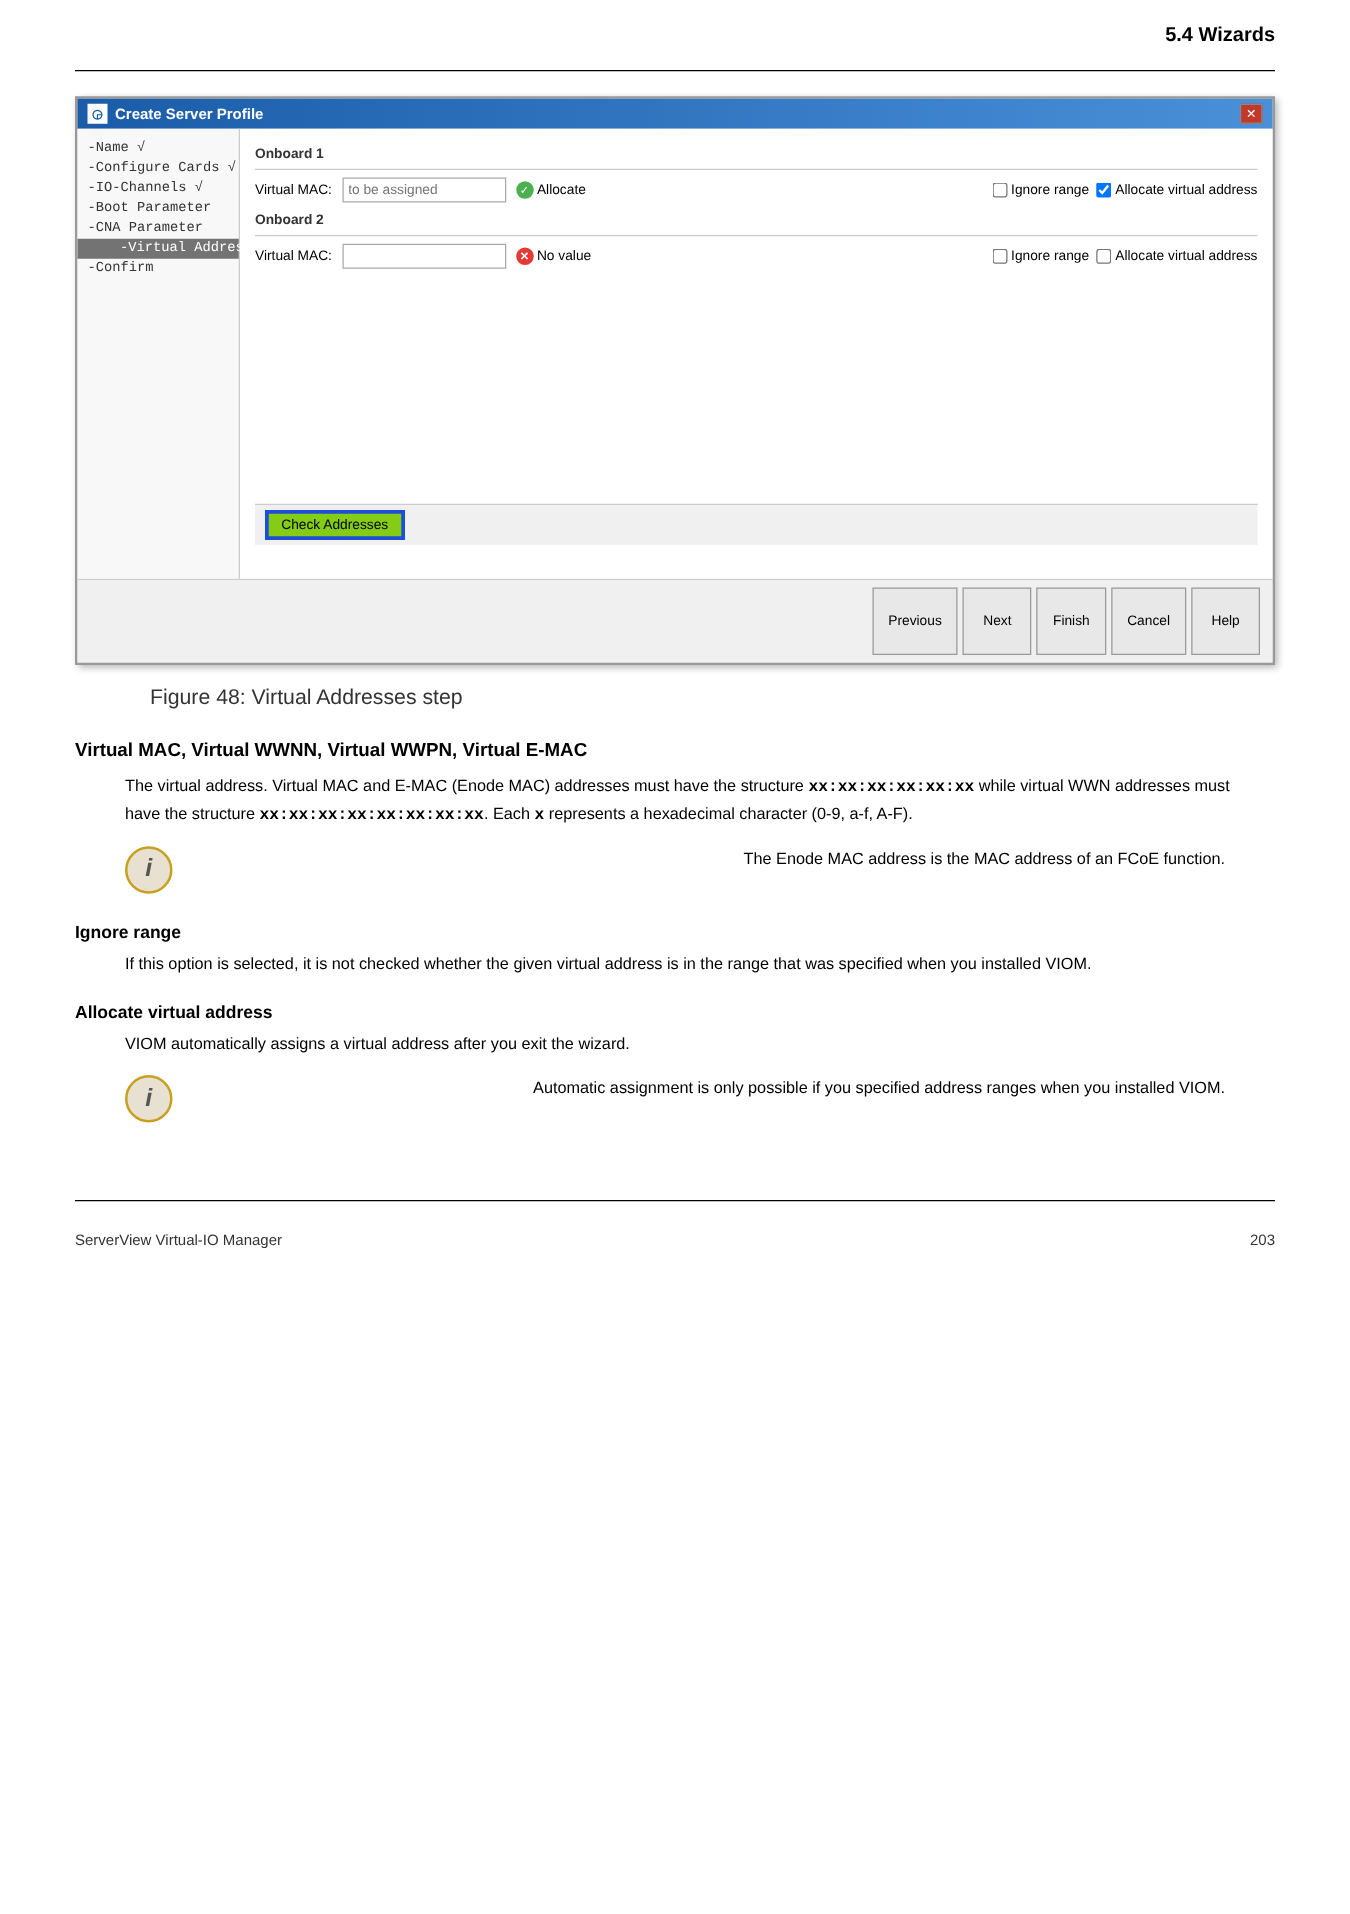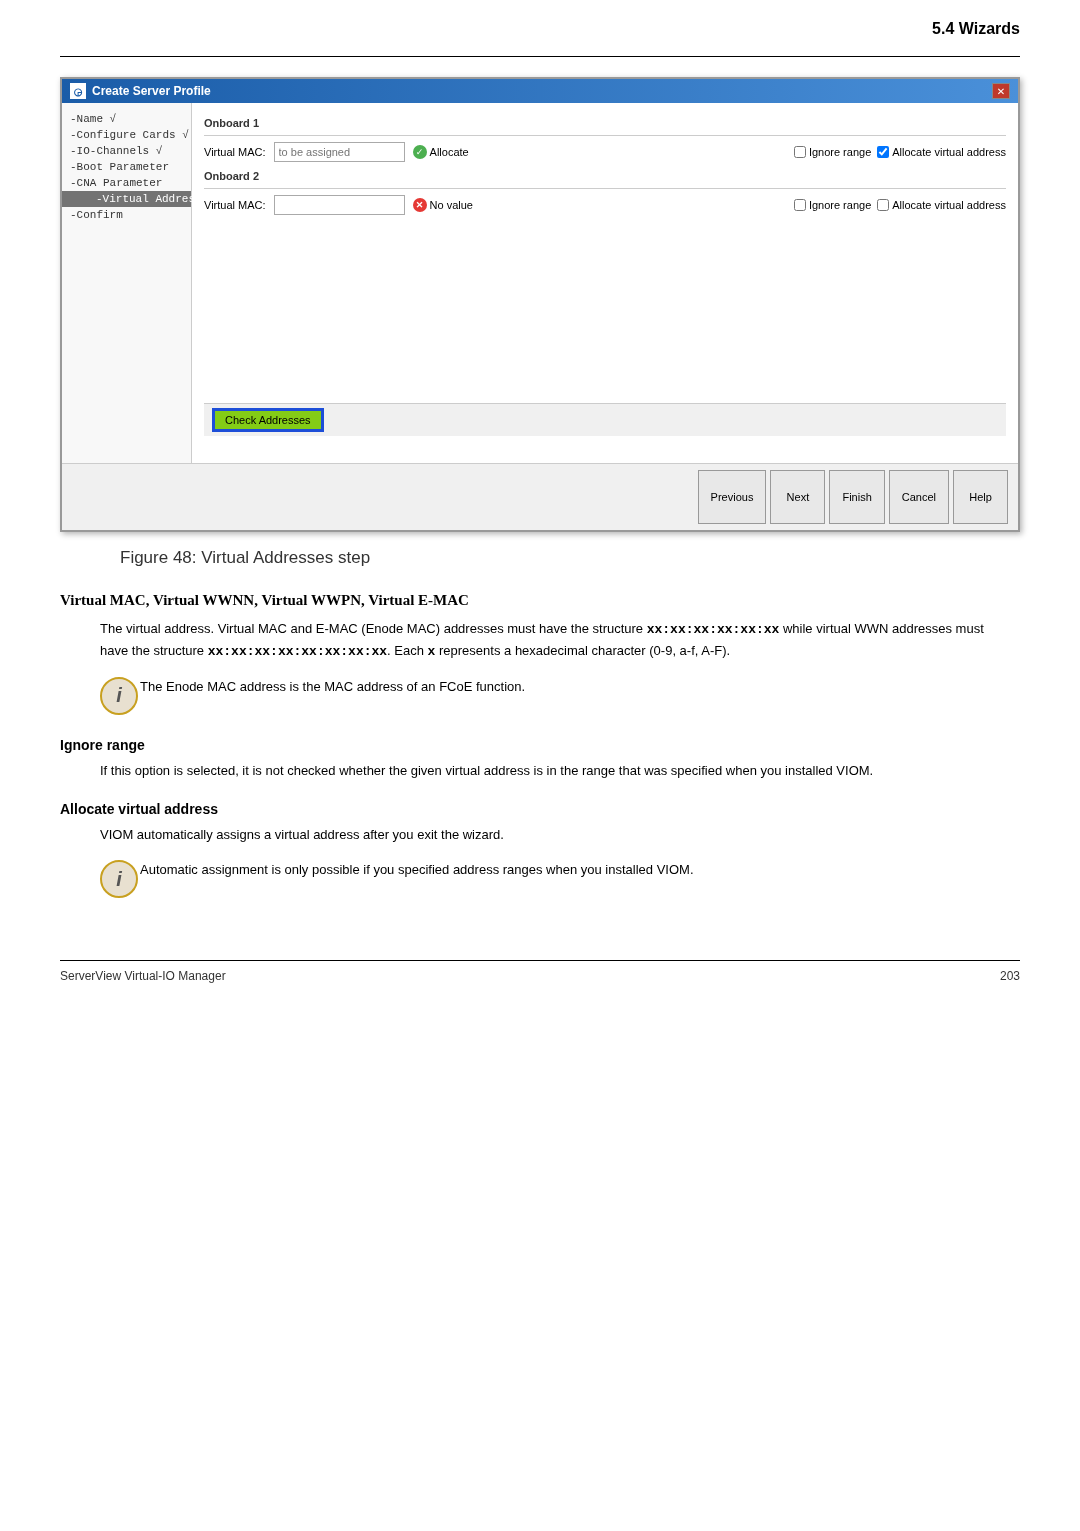--- a/index.html
+++ b/index.html
@@ -236,42 +236,43 @@
       color: #333;
       margin-bottom: 24px;
       margin-left: 60px;
     }
 
     
     .section-heading {
       font-size: 15px;
       font-weight: bold;
       margin-bottom: 10px;
-      font-family: Liberation Serif, serif;
     }
 
     .body-text {
       font-size: 13px;
       line-height: 1.6;
       margin-bottom: 14px;
       margin-left: 40px;
       margin-right: 20px;
     }
 
     .sub-heading {
       font-size: 14px;
       font-weight: bold;
       margin-top: 20px;
       margin-bottom: 8px;
     }
 
     .info-box {
       display: flex;
       align-items: flex-start;
+      gap: 12px;
       margin: 12px 40px 16px 40px;
+      text-align: right;
     }
 
     .info-icon {
       width: 40px;
       height: 40px;
       flex-shrink: 0;
       position: relative;
     }
 
     .info-icon-circle {
@@ -299,21 +300,21 @@
     .info-text {
       font-size: 13px;
       line-height: 1.6;
       flex: 1;
     }
 
     
     .page-footer {
       border-top: 1px solid #000;
       margin-top: 60px;
-      padding-top: 8px;
+      padding-top: 24px;
       display: flex;
       justify-content: space-between;
       font-size: 12px;
       color: #333;
     }
     .mono { font-family: 'Courier New', monospace; font-weight: bold; }
   </style>
 </head>
 <body>
 

